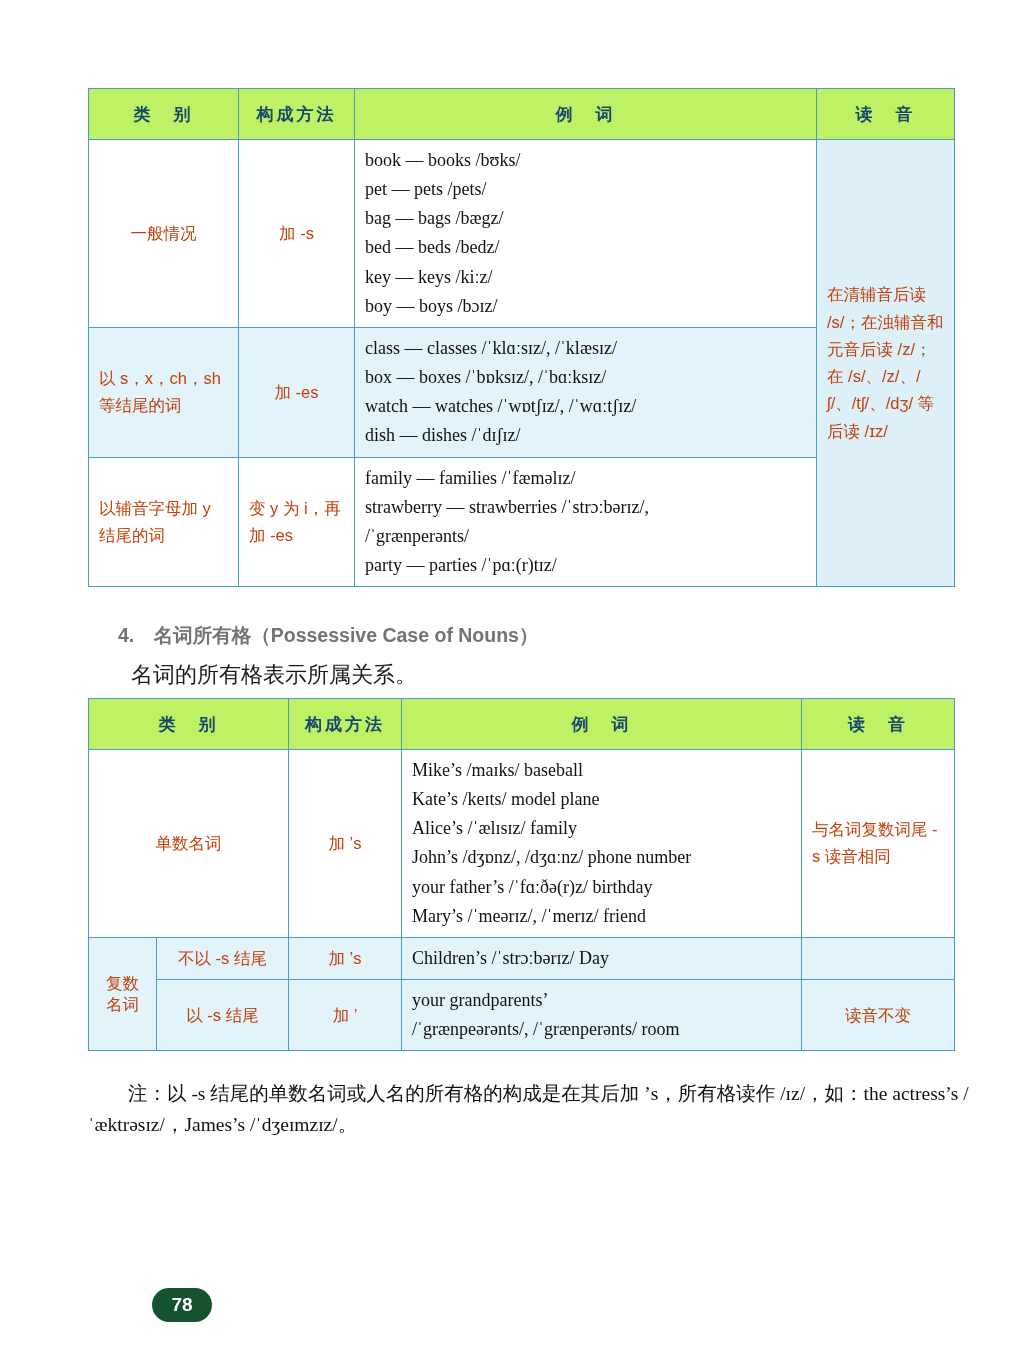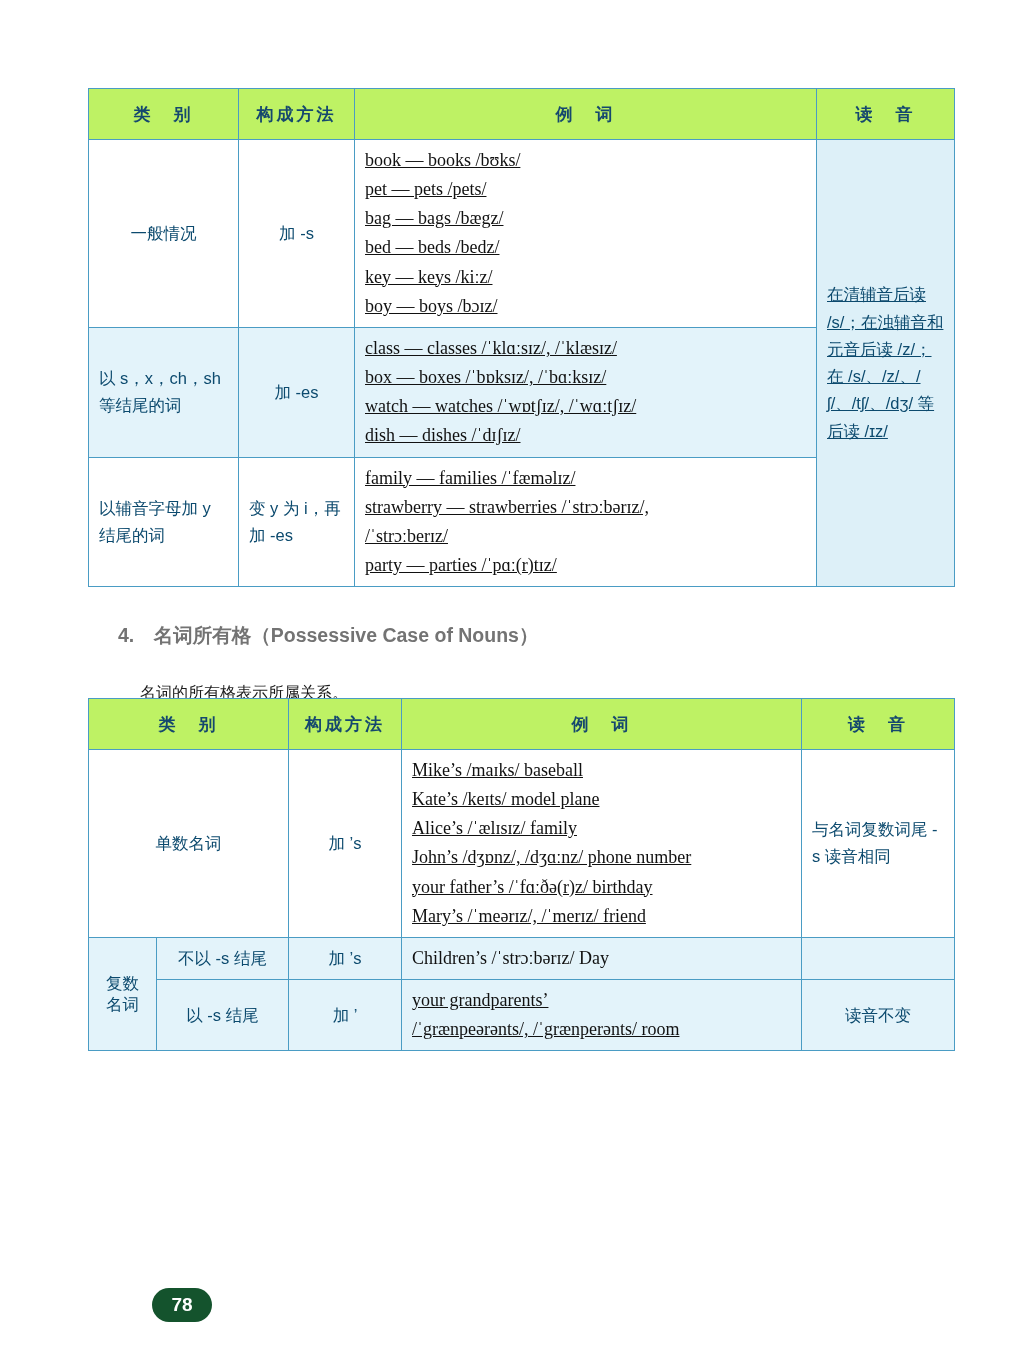--- a/index.html
+++ b/index.html
@@ -77,21 +77,21 @@
     font-size: 17px;
     font-weight: bold;
     color: #15486e;
     letter-spacing: 3px;
     height: 38px;
     padding: 4px 6px;
   }
   .cn {
     font-family: "Liberation Sans", sans-serif;
     font-size: 16.5px;
-    color: #0c4a6e;
+    color: #c2410c;
     line-height: 1.65;
   }
   .en {
     font-family: "Liberation Serif", serif;
     font-size: 18px;
     line-height: 1.62;
     color: #111;
   }
   .ctr { text-align: center; }
   .lft { text-align: left; }
@@ -131,35 +131,34 @@
     position: absolute;
     left: 118px;
     top: 622px;
     font-family: "Liberation Sans", sans-serif;
     font-weight: bold;
     font-size: 19.5px;
     color: #737373;
   }
   .subtext {
     position: absolute;
-    left: 140px;
+    left: 131px;
     top: 660px;
     font-family: "Liberation Sans", sans-serif;
-    font-size: 16px;
+    font-size: 22px;
     color: #1a1a1a;
-    margin-top: 23px;
   }
   .note2 {
     left: 88px;
     top: 1078px;
     width: 890px;
     text-indent: 40px;
   }
 
-  .multiline { white-space: pre-line; text-decoration: underline; }
+  .multiline { white-space: pre-line; }
 
   
   .pagenum {
     position: absolute;
     left: 152px;
     top: 1288px;
     width: 60px;
     height: 34px;
     border-radius: 17px;
     background: #14532d;
@@ -209,21 +208,21 @@
         <td class="en lft multiline">class — classes /ˈklɑːsɪz/, /ˈklæsɪz/
 box — boxes /ˈbɒksɪz/, /ˈbɑːksɪz/
 watch — watches /ˈwɒtʃɪz/, /ˈwɑːtʃɪz/
 dish — dishes /ˈdɪʃɪz/</td>
       </tr>
       <tr>
         <td class="cn lft">以辅音字母加 y 结尾的词</td>
         <td class="cn lft">变 y 为 i，再加 -es</td>
         <td class="en lft multiline">family — families /ˈfæməlɪz/
 strawberry — strawberries /ˈstrɔːbərɪz/,
-                                        /ˈstrɔːberɪz/
+                                        /ˈgrænperənts/
 party — parties /ˈpɑː(r)tɪz/</td>
       </tr>
     </tbody>
   </table>
 
 
   <div class="heading4">4.　名词所有格（Possessive Case of Nouns）</div>
   <div class="subtext">名词的所有格表示所属关系。</div>
 
   <table class="grammar tbl2">
@@ -262,16 +261,17 @@
       <tr class="rowband">
         <td class="cn ctr">以 -s 结尾</td>
         <td class="cn ctr">加 ’</td>
         <td class="en lft multiline">your grandparents’
 /ˈgrænpeərənts/, /ˈgrænperənts/ room</td>
         <td class="cn ctr">读音不变</td>
       </tr>
     </tbody>
   </table>
 
+  <div class="note note2">注：以 -s 结尾的单数名词或人名的所有格的构成是在其后加 ’s，所有格读作 /ɪz/，如：the actress’s /ˈæktrəsɪz/，James’s /ˈdʒeɪmzɪz/。</div>
 
   <div class="pagenum">78</div>
 
 </div>
 
 </body></html>

